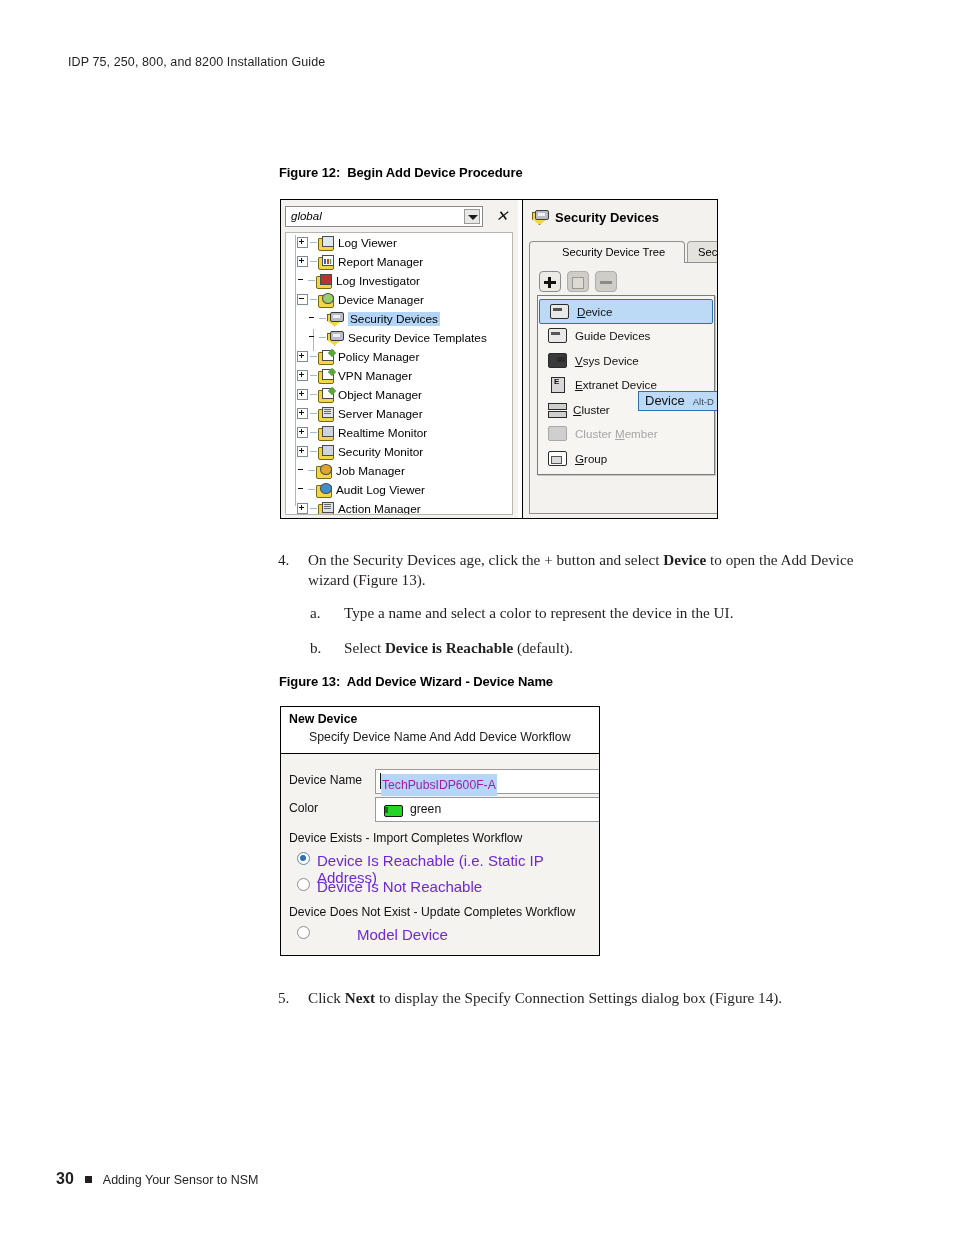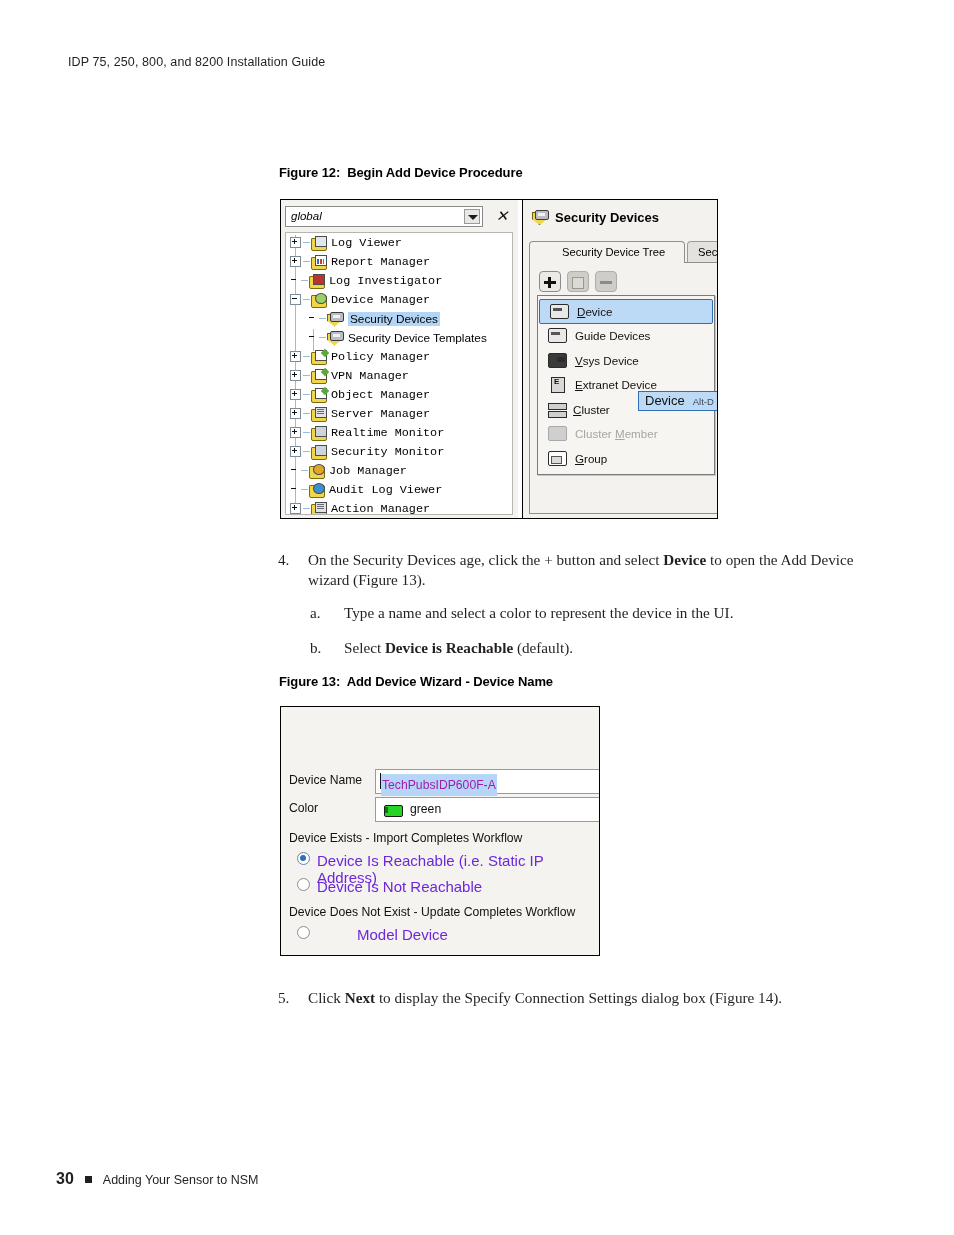--- a/index.html
+++ b/index.html
@@ -214,21 +214,21 @@
     width: 16px; height: 14px;
     margin: 0 4px 0 1px;
     flex: 0 0 auto;
     position: relative;
   }
   .tnode .lbl { position: relative; }
   .tnode .lbl.sel {
     background: #b2d4f5;
     padding: 0 2px;
   }
-  .indent1 { padding-left: 4px; font-family: Liberation Mono, monospace; }
+  .indent1 { padding-left: 11px; }
   .indent2 { padding-left: 22px; }
 
   
   .ico .folder {
     position: absolute;
     left: 0; top: 2px;
     width: 14px; height: 11px;
     background: #f2d64a;
     border: 1px solid #7a6a10;
     border-radius: 1px 2px 2px 2px;
@@ -879,20 +879,24 @@
   <span class="marker">b.</span>
   <span class="body">
     <span>Select </span><b>Device is Reachable</b><span> (default).</span>
   </span>
 </div>
 
 <div class="fig-caption" id="fig13-caption">Figure 13:  Add Device Wizard - Device Name</div>
 
 <div id="figure13">
 
+  <div id="wiz-header">
+    <div id="wiz-title">New Device</div>
+    <div id="wiz-sub">Specify Device Name And Add Device Workflow</div>
+  </div>
 
   <div class="field-row" id="row-name">
     <span class="field-label">Device Name</span>
     <span class="field-value">
       <span id="name-caret"></span>
       <span id="name-text">TechPubsIDP600F-A</span>
     </span>
   </div>
 
   <div class="field-row" id="row-color">

